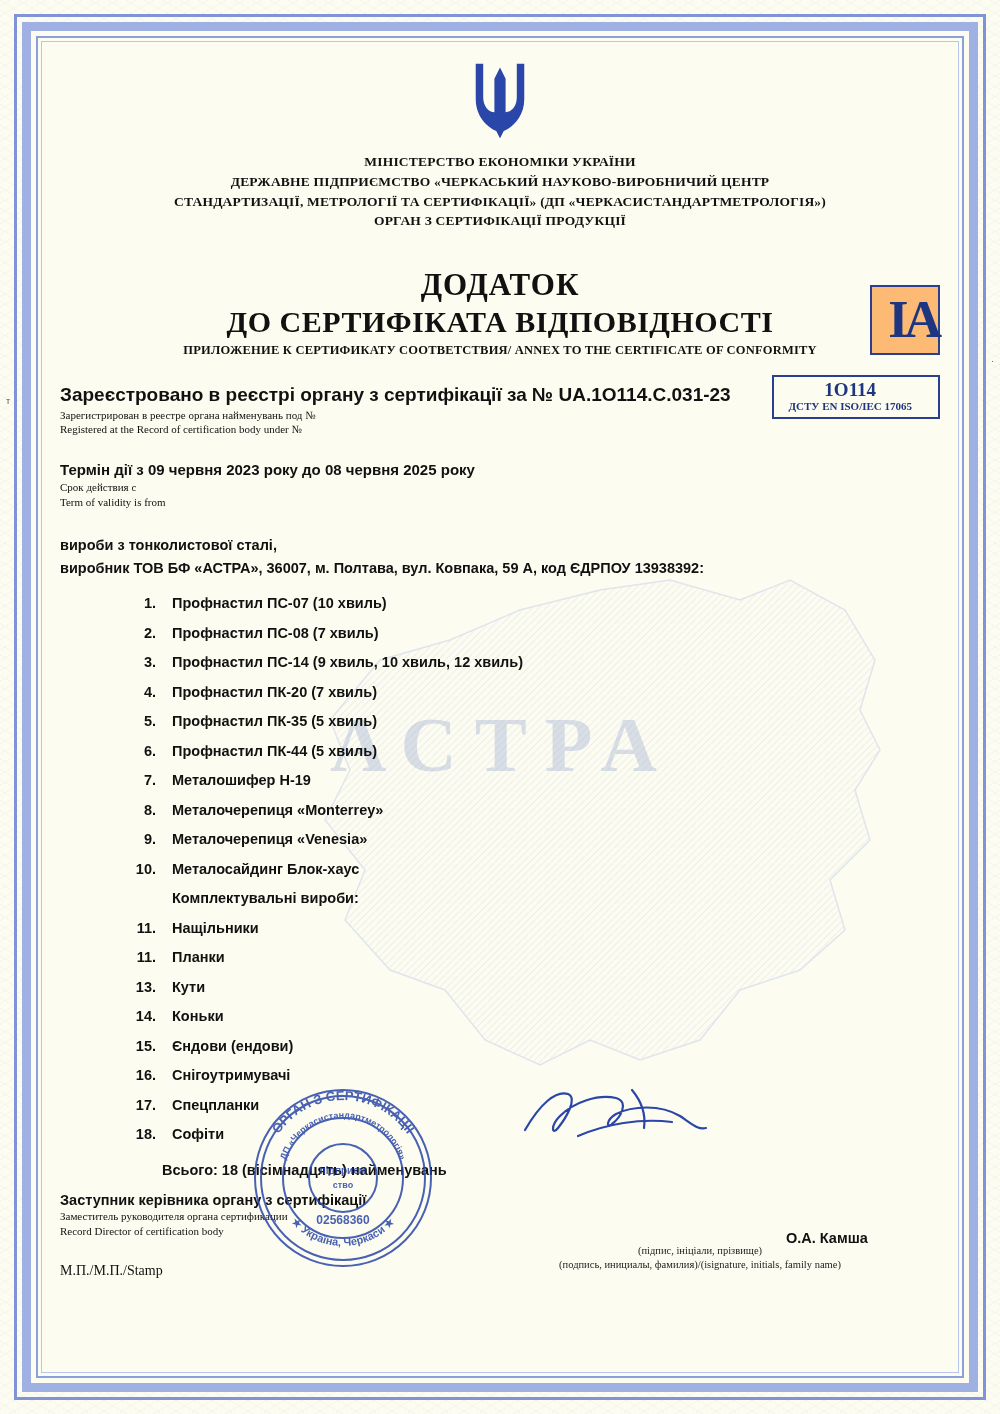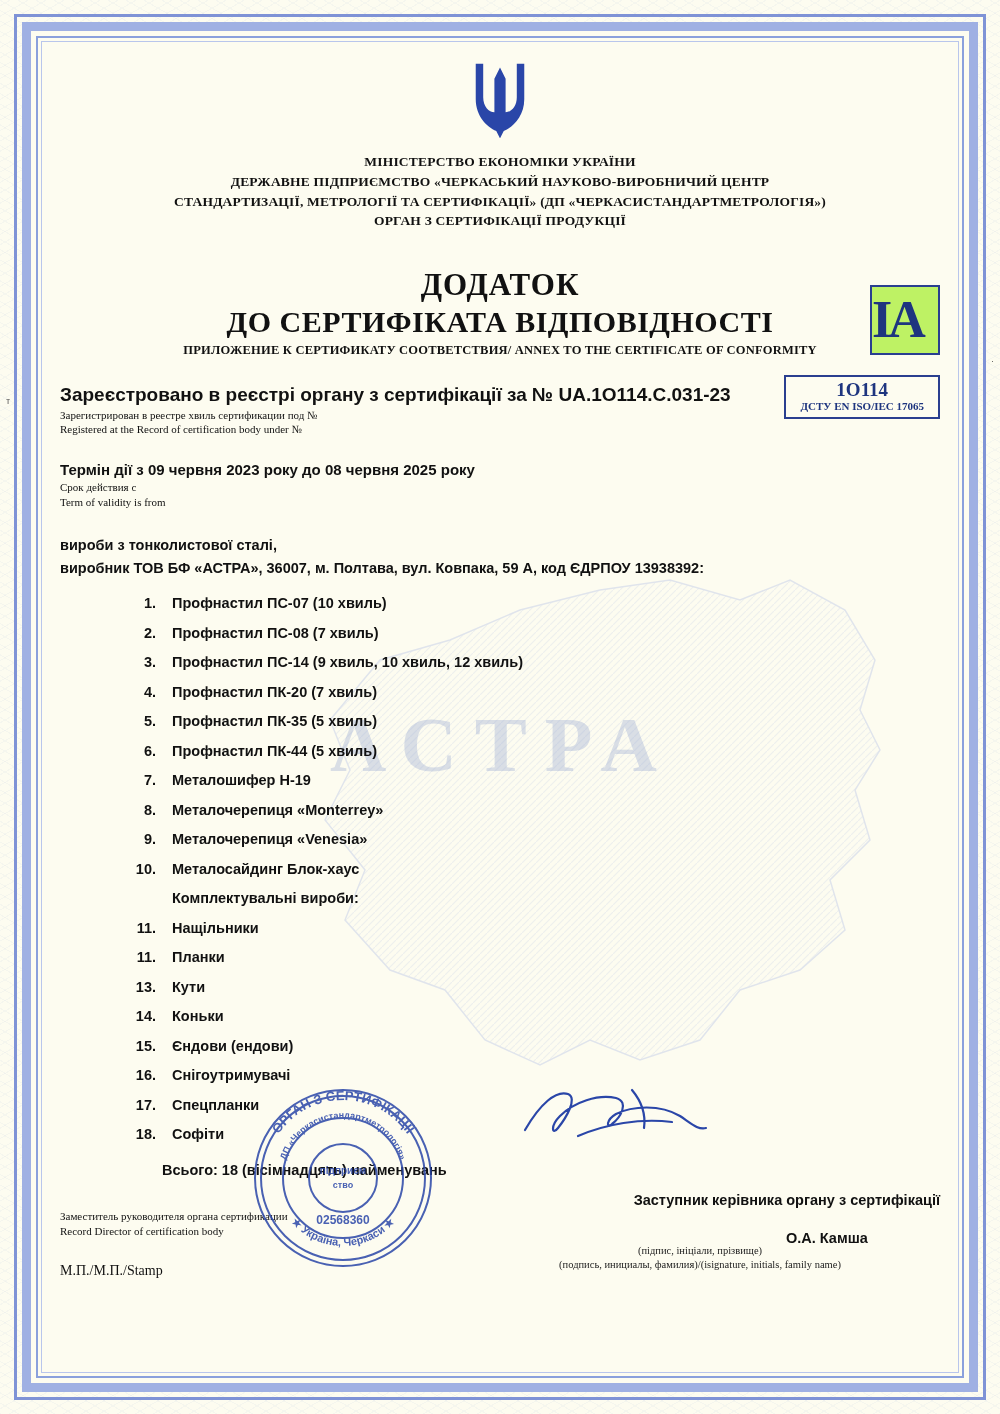--- a/index.html
+++ b/index.html
@@ -194,21 +194,20 @@
   }
 
   .sign-row {
     position: relative;
     margin-top: 14px;
     height: 110px;
   }
   .sign-title {
     font-size: 14.5px;
     font-weight: bold;
-    text-align: right;
   }
   .sign-sub {
     font-size: 11px;
     font-family: "Liberation Serif", serif;
     line-height: 1.35;
     margin-top: 1px;
   }
   .stamp-label {
     margin-top: 24px;
     font-size: 14px;
@@ -263,41 +262,41 @@
   }
   .stamp svg { width: 100%; height: 100%; }
 
   
   .ua-logo {
     position: absolute;
     right: 60px;
     top: 285px;
     width: 66px;
     height: 66px;
-    background: #bef264;
+    background: #fdba74;
     border: 2px solid #2a3f8f;
     display: flex;
     align-items: center;
-    justify-content: flex-start;
+    justify-content: flex-end;
   }
   .ua-logo span {
     font-family: "Liberation Serif", serif;
     font-size: 52px;
     font-weight: bold;
     color: #1e357f;
     line-height: 1;
     letter-spacing: -4px;
   }
 
   .naau-box {
     position: absolute;
     right: 60px;
     top: 375px;
     border: 2px solid #2a3f8f;
-    padding: 3px 14px 5px 14px;
+    padding: 3px 26px 5px 14px;
     text-align: center;
     background: rgba(253,252,240,.6);
   }
   .naau-code {
     font-family: "Liberation Serif", serif;
     font-size: 19px;
     font-weight: bold;
     color: #1e357f;
     line-height: 1.05;
   }
@@ -358,21 +357,21 @@
     </div>
 
     <div class="title-block">
       <div class="title-1">ДОДАТОК</div>
       <div class="title-2">ДО СЕРТИФІКАТА ВІДПОВІДНОСТІ</div>
       <div class="title-3">ПРИЛОЖЕНИЕ К СЕРТИФИКАТУ СООТВЕТСТВИЯ/ ANNEX TO THE CERTIFICATE OF CONFORMITY</div>
     </div>
 
     <div class="reg-line">Зареєстровано в реєстрі органу з сертифікації за № UA.1O114.C.031-23</div>
     <div class="reg-sub">
-      <div>Зарегистрирован в реестре хвиль сертификации под №</div>
+      <div>Зарегистрирован в реестре органа найменувань под №</div>
       <div>Registered at the Record of certification body under №</div>
     </div>
 
     <div class="term-line">Термін дії з 09 червня 2023 року  до  08 червня 2025 року</div>
     <div class="term-sub">
       <div>Срок действия с</div>
       <div>Term of validity is from</div>
     </div>
 
     <div class="product-head">

